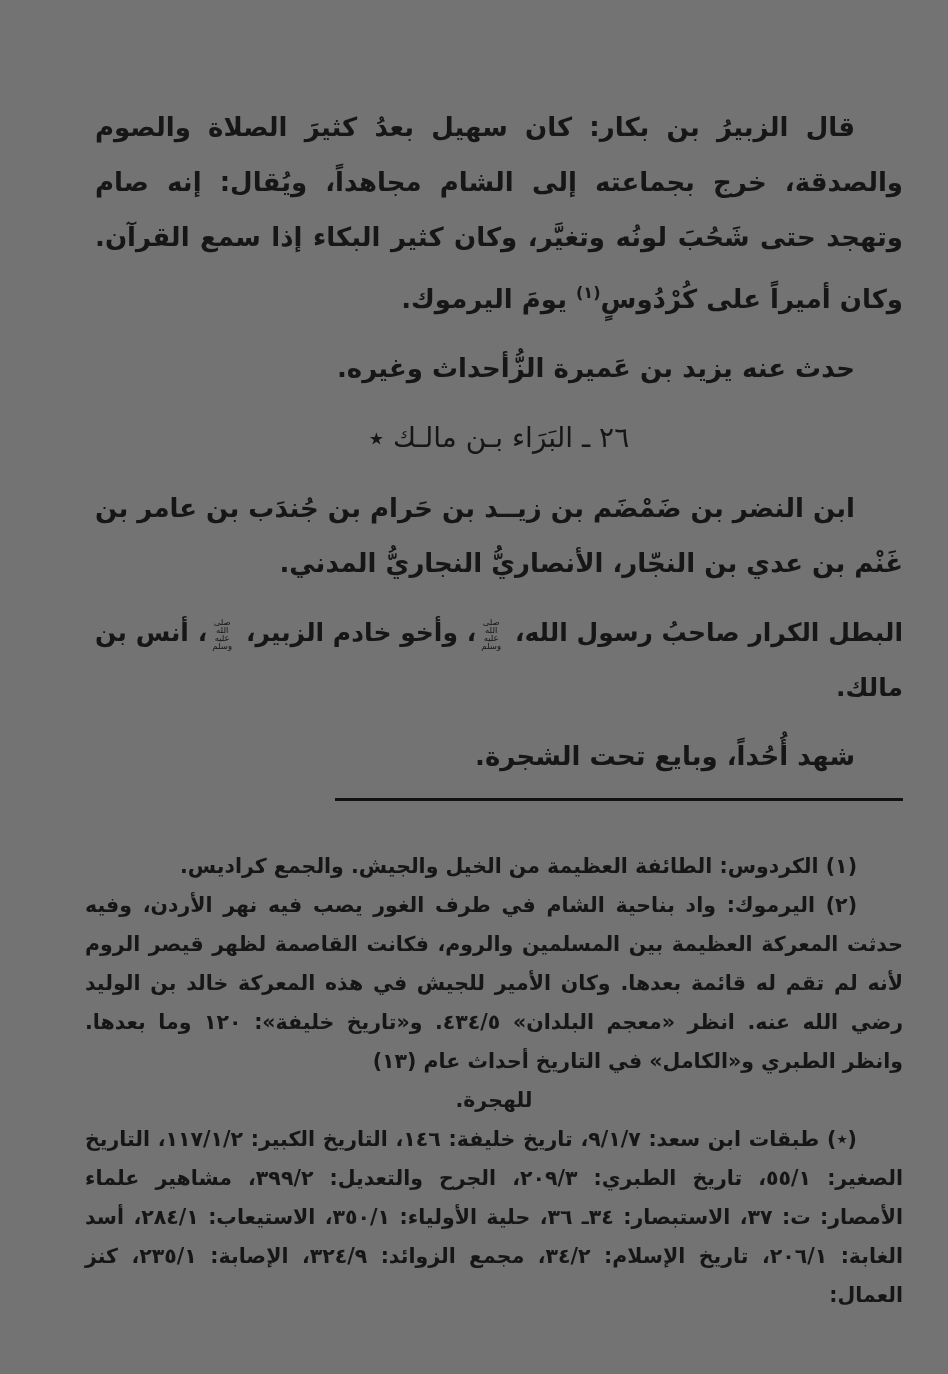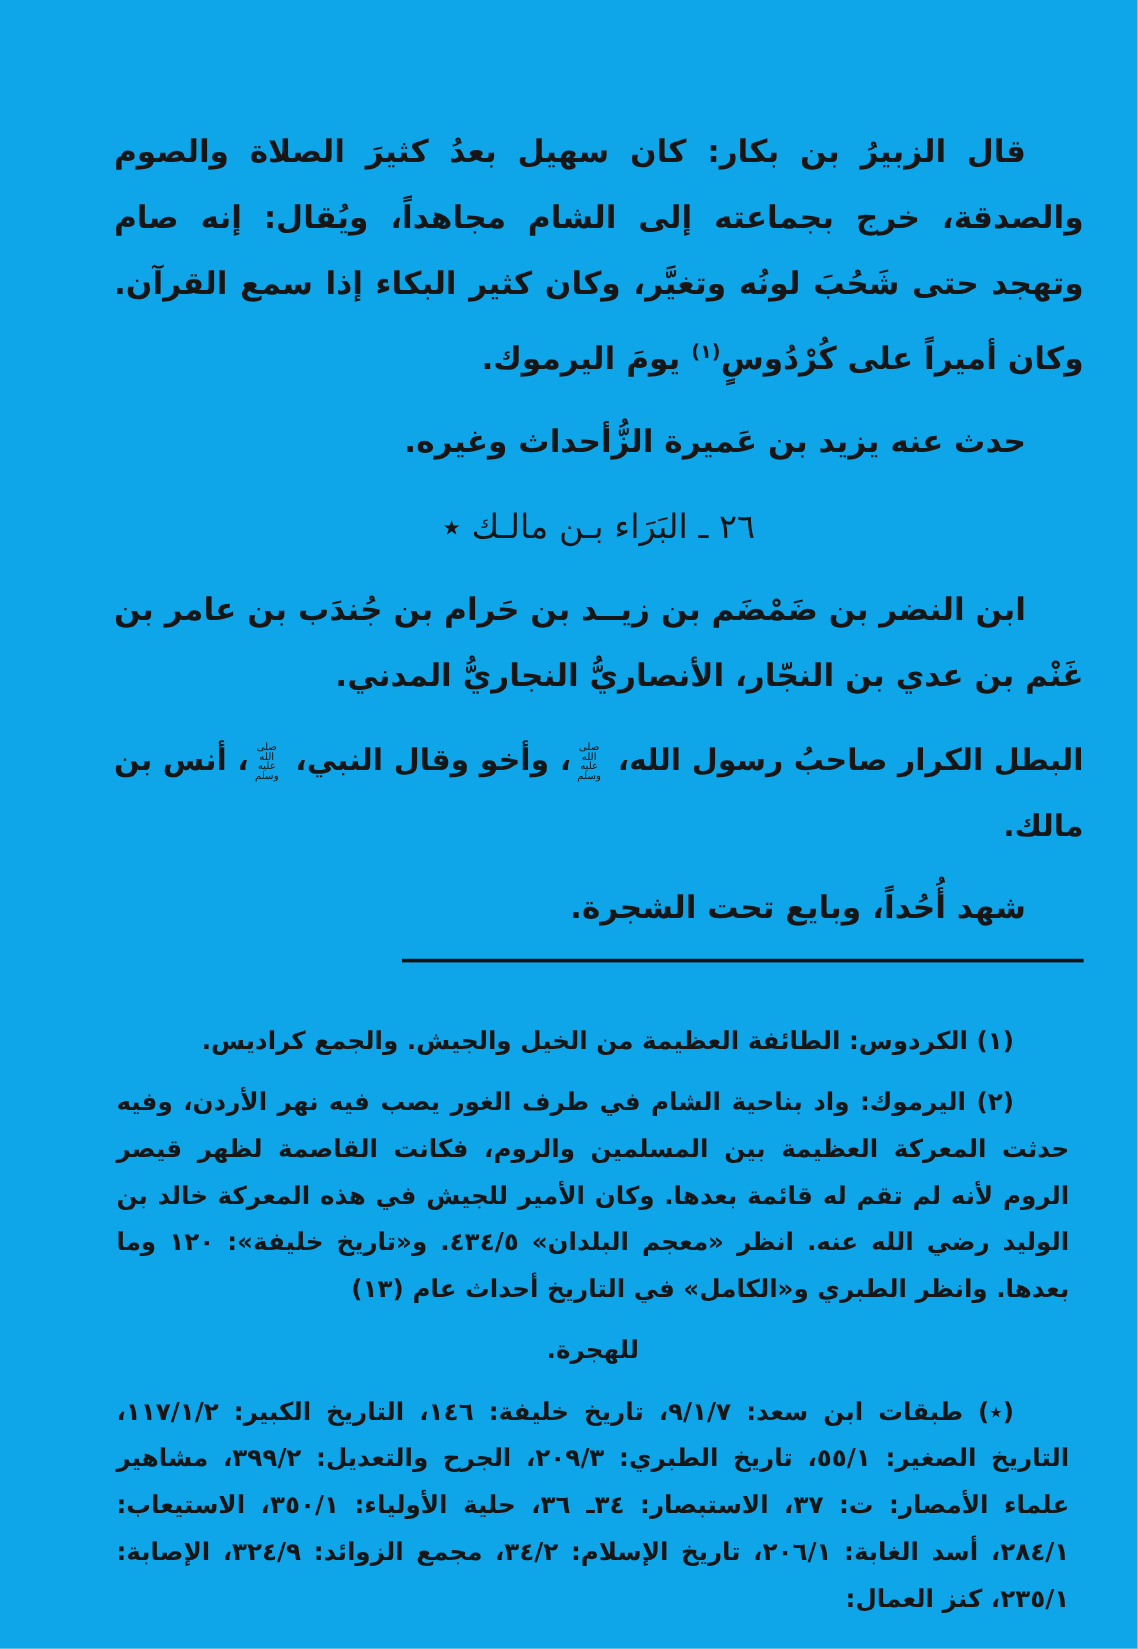--- a/index.html
+++ b/index.html
@@ -1,17 +1,17 @@
 <!DOCTYPE html>
 <html lang="ar" dir="rtl"><head>
 <meta charset="utf-8">
 <style>
   html,body{margin:0;padding:0;background:#e8e8e8;}
   .page{
-    width:948px;height:1374px;background:#0ea5e9;position:relative;
+    width:948px;height:1374px;background:#737373;position:relative;
     direction:rtl;margin:0 auto;overflow:hidden;
     font-family:"DejaVu Sans",sans-serif;color:#161616;
   }
   .content{position:absolute;top:0;right:0;left:0;padding:100px 45px 0 95px;}
   .main p{
     font-size:26px;line-height:55px;font-weight:bold;
     text-align:justify;margin:0 0 14px;text-indent:48px;
   }
   .main p.no-indent{text-indent:0;}
   .heading{
@@ -26,21 +26,21 @@
     text-indent:0;letter-spacing:0;word-spacing:0;
   }
   .fn-sep{
     height:3px;background:#121212;width:568px;
     margin:12px 0 46px auto;border:0;
   }
   .footnotes{
     font-size:20.5px;line-height:39px;font-weight:bold;
     text-align:justify;margin-left:-10px;
   }
-  .footnotes p{margin:12px;text-indent:46px;}
+  .footnotes p{margin:0;text-indent:46px;}
   .footnotes p.tail{
     text-align:center;text-indent:0;
   }
   .page-number{
     position:absolute;top:1226px;left:0;right:0;
     text-align:center;font-size:23px;font-weight:bold;
   }
 </style>
 </head>
 <body>
@@ -52,21 +52,21 @@
 
       <p><span>قال الزبيرُ بن بكار: كان سهيل بعدُ كثيرَ الصلاة والصوم والصدقة، خرج بجماعته إلى الشام مجاهداً، ويُقال: إنه صام وتهجد حتى شَحُبَ لونُه وتغيَّر، وكان كثير البكاء إذا سمع القرآن. وكان أميراً على كُرْدُوسٍ</span><span class="sup">(١)</span><span> يومَ اليرموك.</span></p>
 
 
       <p>حدث عنه يزيد بن عَميرة الزُّأحداث وغيره.</p>
 
       <div class="heading">٢٦ ـ البَرَاء بـن مالـك ٭</div>
 
       <p>ابن النضر بن ضَمْضَم بن زيــد بن حَرام بن جُندَب بن عامر بن غَنْم بن عدي بن النجّار، الأنصاريُّ النجاريُّ المدني.</p>
 
-      <p class="no-indent p5"><span>البطل الكرار صاحبُ رسول الله، </span><span class="pbuh">صلى الله عليه وسلم</span><span>، وأخو وقال النبي، </span><span class="pbuh">صلى الله عليه وسلم</span><span>، أنس بن مالك.</span></p>
+      <p class="no-indent p5"><span>البطل الكرار صاحبُ رسول الله، </span><span class="pbuh">صلى الله عليه وسلم</span><span>، وأخو خادم الزبير، </span><span class="pbuh">صلى الله عليه وسلم</span><span>، أنس بن مالك.</span></p>
 
       <p>شهد أُحُداً، وبايع تحت الشجرة.</p>
 
     </div>
 
     <div class="fn-sep"></div>
 
     <div class="footnotes">
       <p>(١) الكردوس: الطائفة العظيمة من الخيل والجيش. والجمع كراديس.</p>
       <p>(٢) اليرموك: واد بناحية الشام في طرف الغور يصب فيه نهر الأردن، وفيه حدثت المعركة العظيمة بين المسلمين والروم، فكانت القاصمة لظهر قيصر الروم لأنه لم تقم له قائمة بعدها. وكان الأمير للجيش في هذه المعركة خالد بن الوليد رضي الله عنه. انظر «معجم البلدان» ٤٣٤/٥. و«تاريخ خليفة»: ١٢٠ وما بعدها. وانظر الطبري و«الكامل» في التاريخ أحداث عام (١٣)</p>

